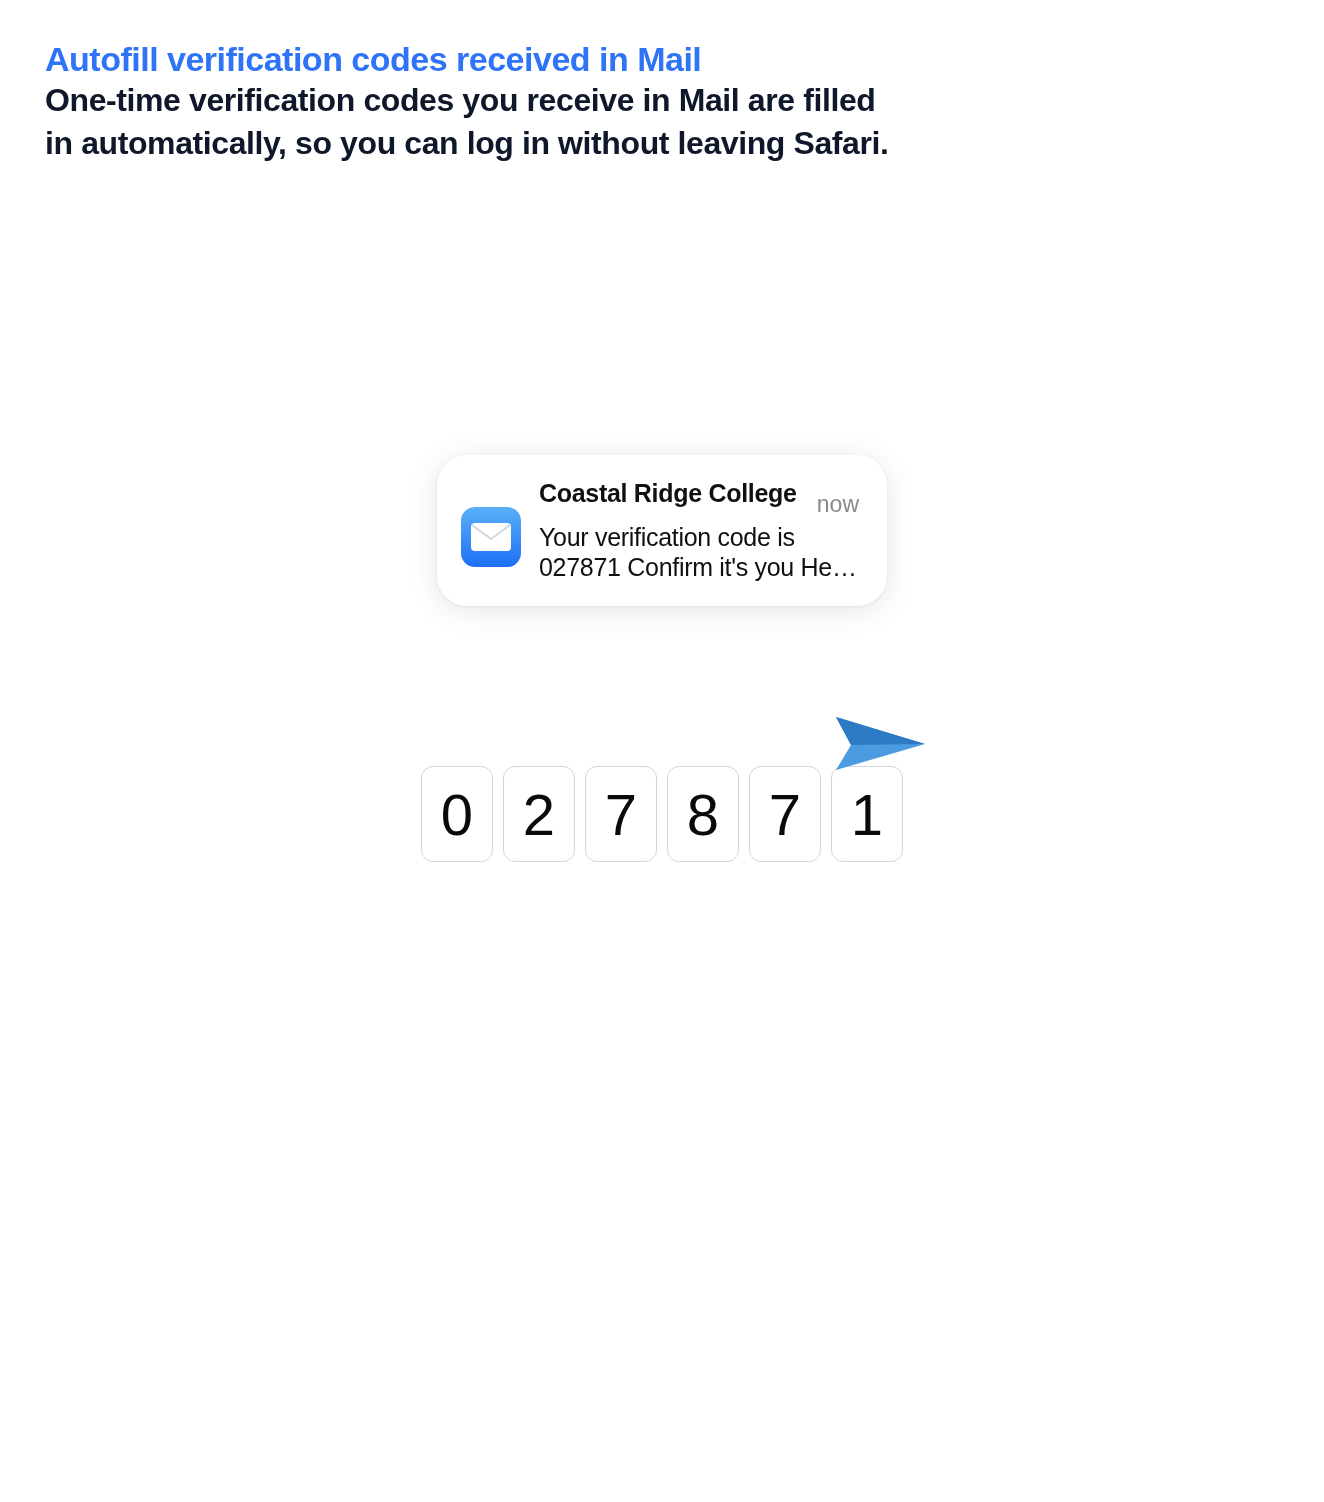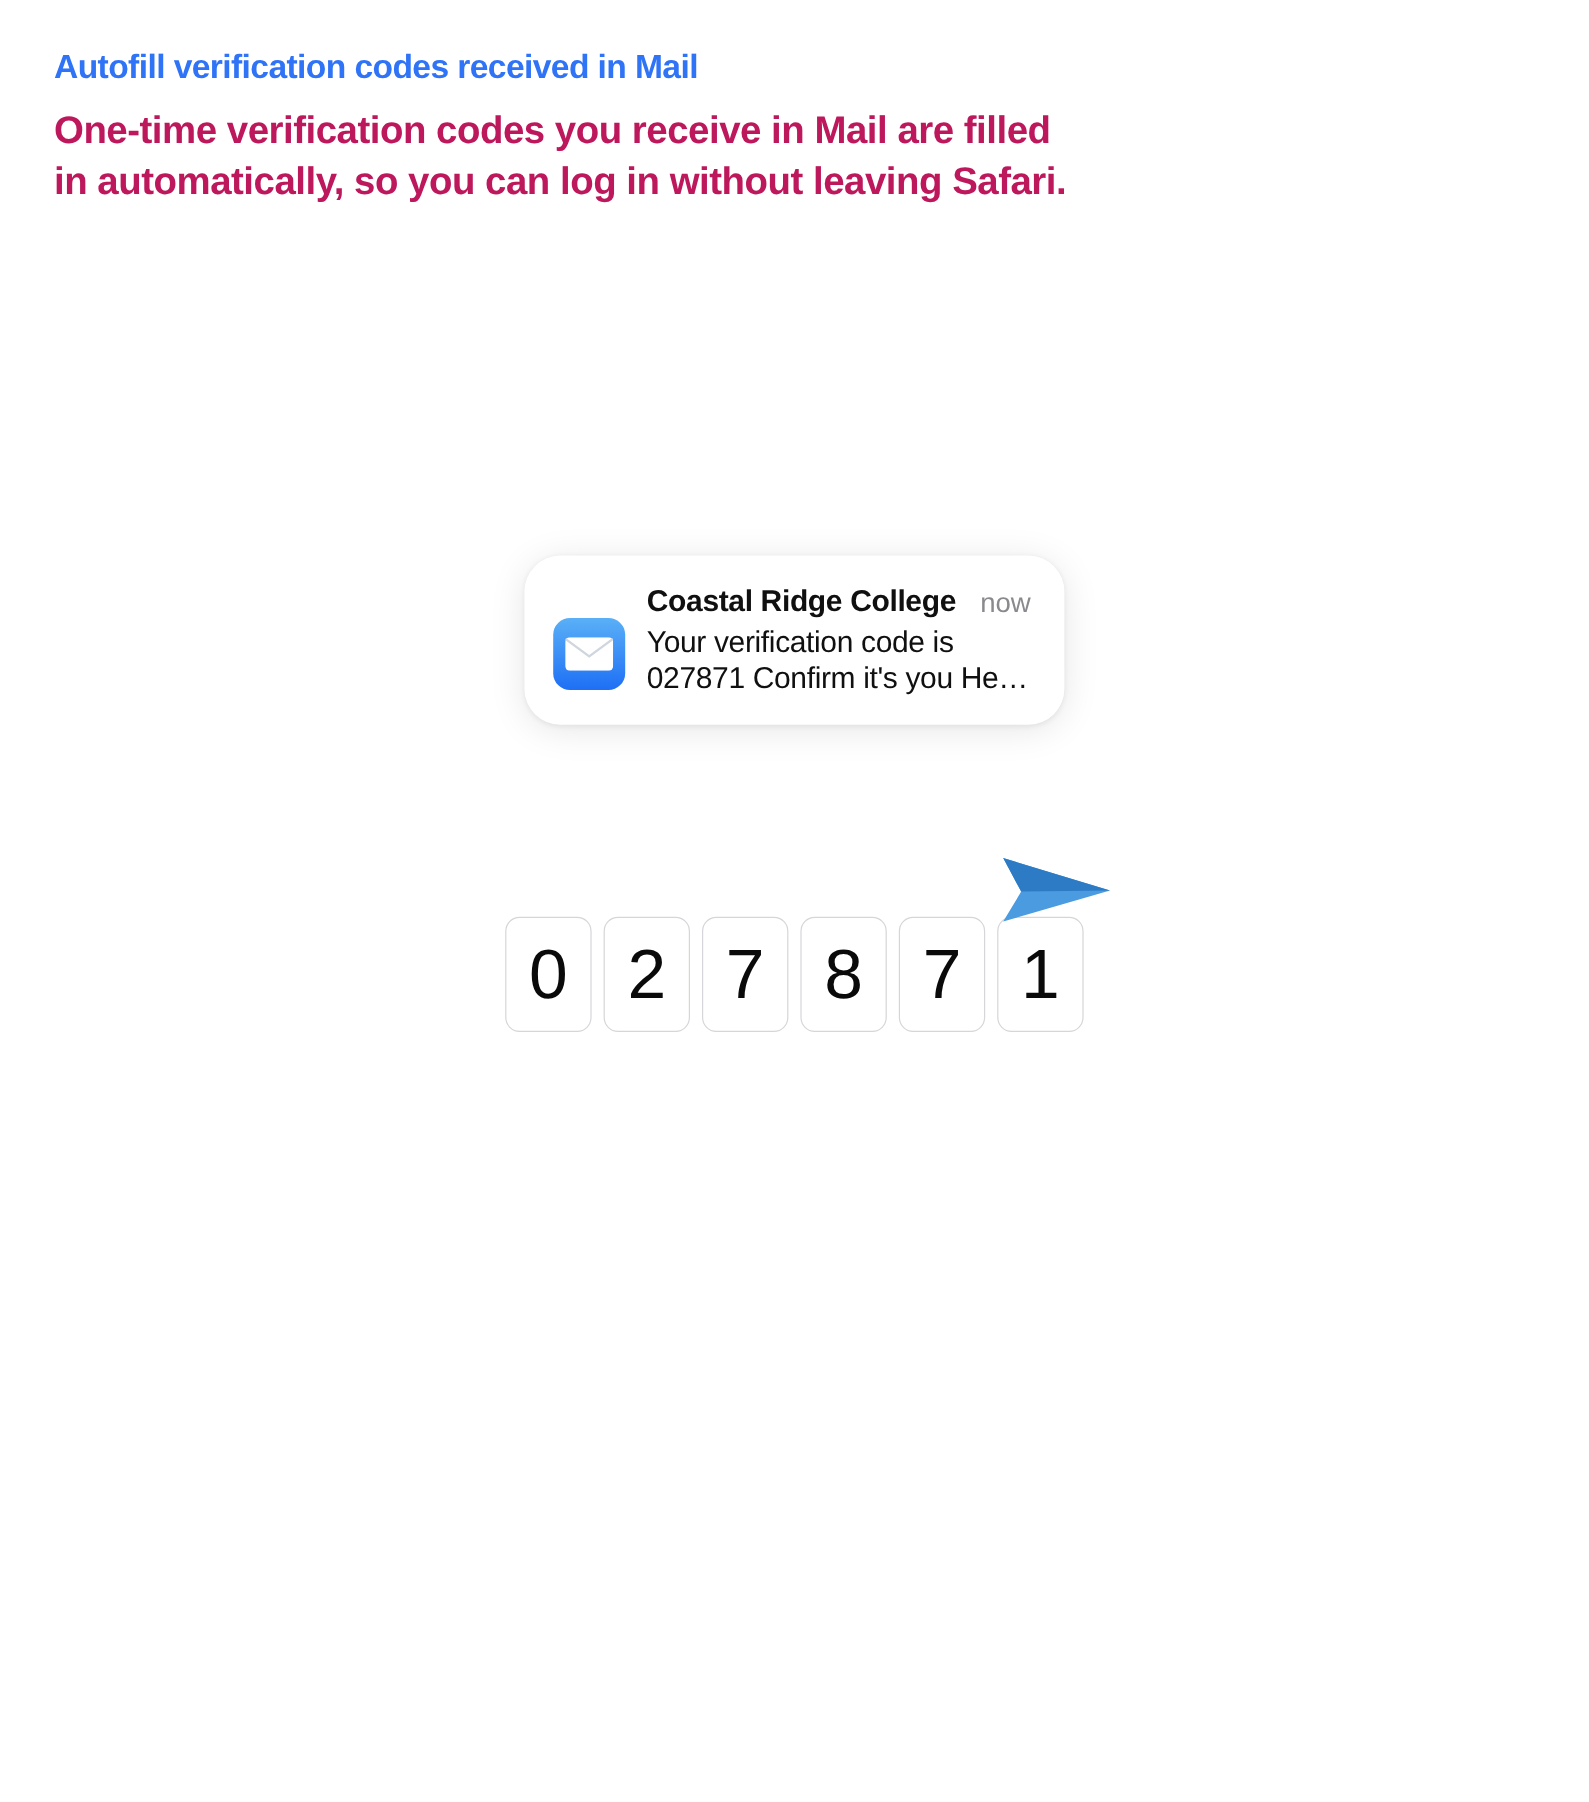--- a/index.html
+++ b/index.html
@@ -9,27 +9,26 @@
     }
     body {
       font-family: -apple-system, BlinkMacSystemFont, 'Segoe UI', Helvetica, Arial, sans-serif;
       background: #ffffff;
       width: 1324px;
       height: 1502px;
       padding: 40px 45px;
     }
     .page-title {
       color: #2f73f7;
-      font-size: 28px;
+      font-size: 34px;
       font-weight: 700;
       letter-spacing: -0.5px;
-      margin-bottom: 15px;
     }
     .page-description {
-      color: #be185d;
+      color: #0f172a;
       font-size: 32px;
       font-weight: 600;
       line-height: 1.35;
       letter-spacing: -0.4px;
       max-width: 850px;
     }
     .notification-area {
       display: flex;
       justify-content: center;
       margin-top: 290px;
@@ -73,21 +72,21 @@
       color: #101010;
       font-size: 25px;
       font-weight: 700;
       letter-spacing: -0.3px;
     }
     .notification-time {
       color: #8a8a8e;
       font-size: 23px;
       font-weight: 400;
       flex-shrink: 0;
-      margin-top: 2px;
+      margin-top: 12px;
     }
     .notification-subject {
       color: #101010;
       font-size: 25px;
       font-weight: 700;
       letter-spacing: -0.3px;
       margin-top: 0px;
     }
     .notification-preview {
       color: #101010;

